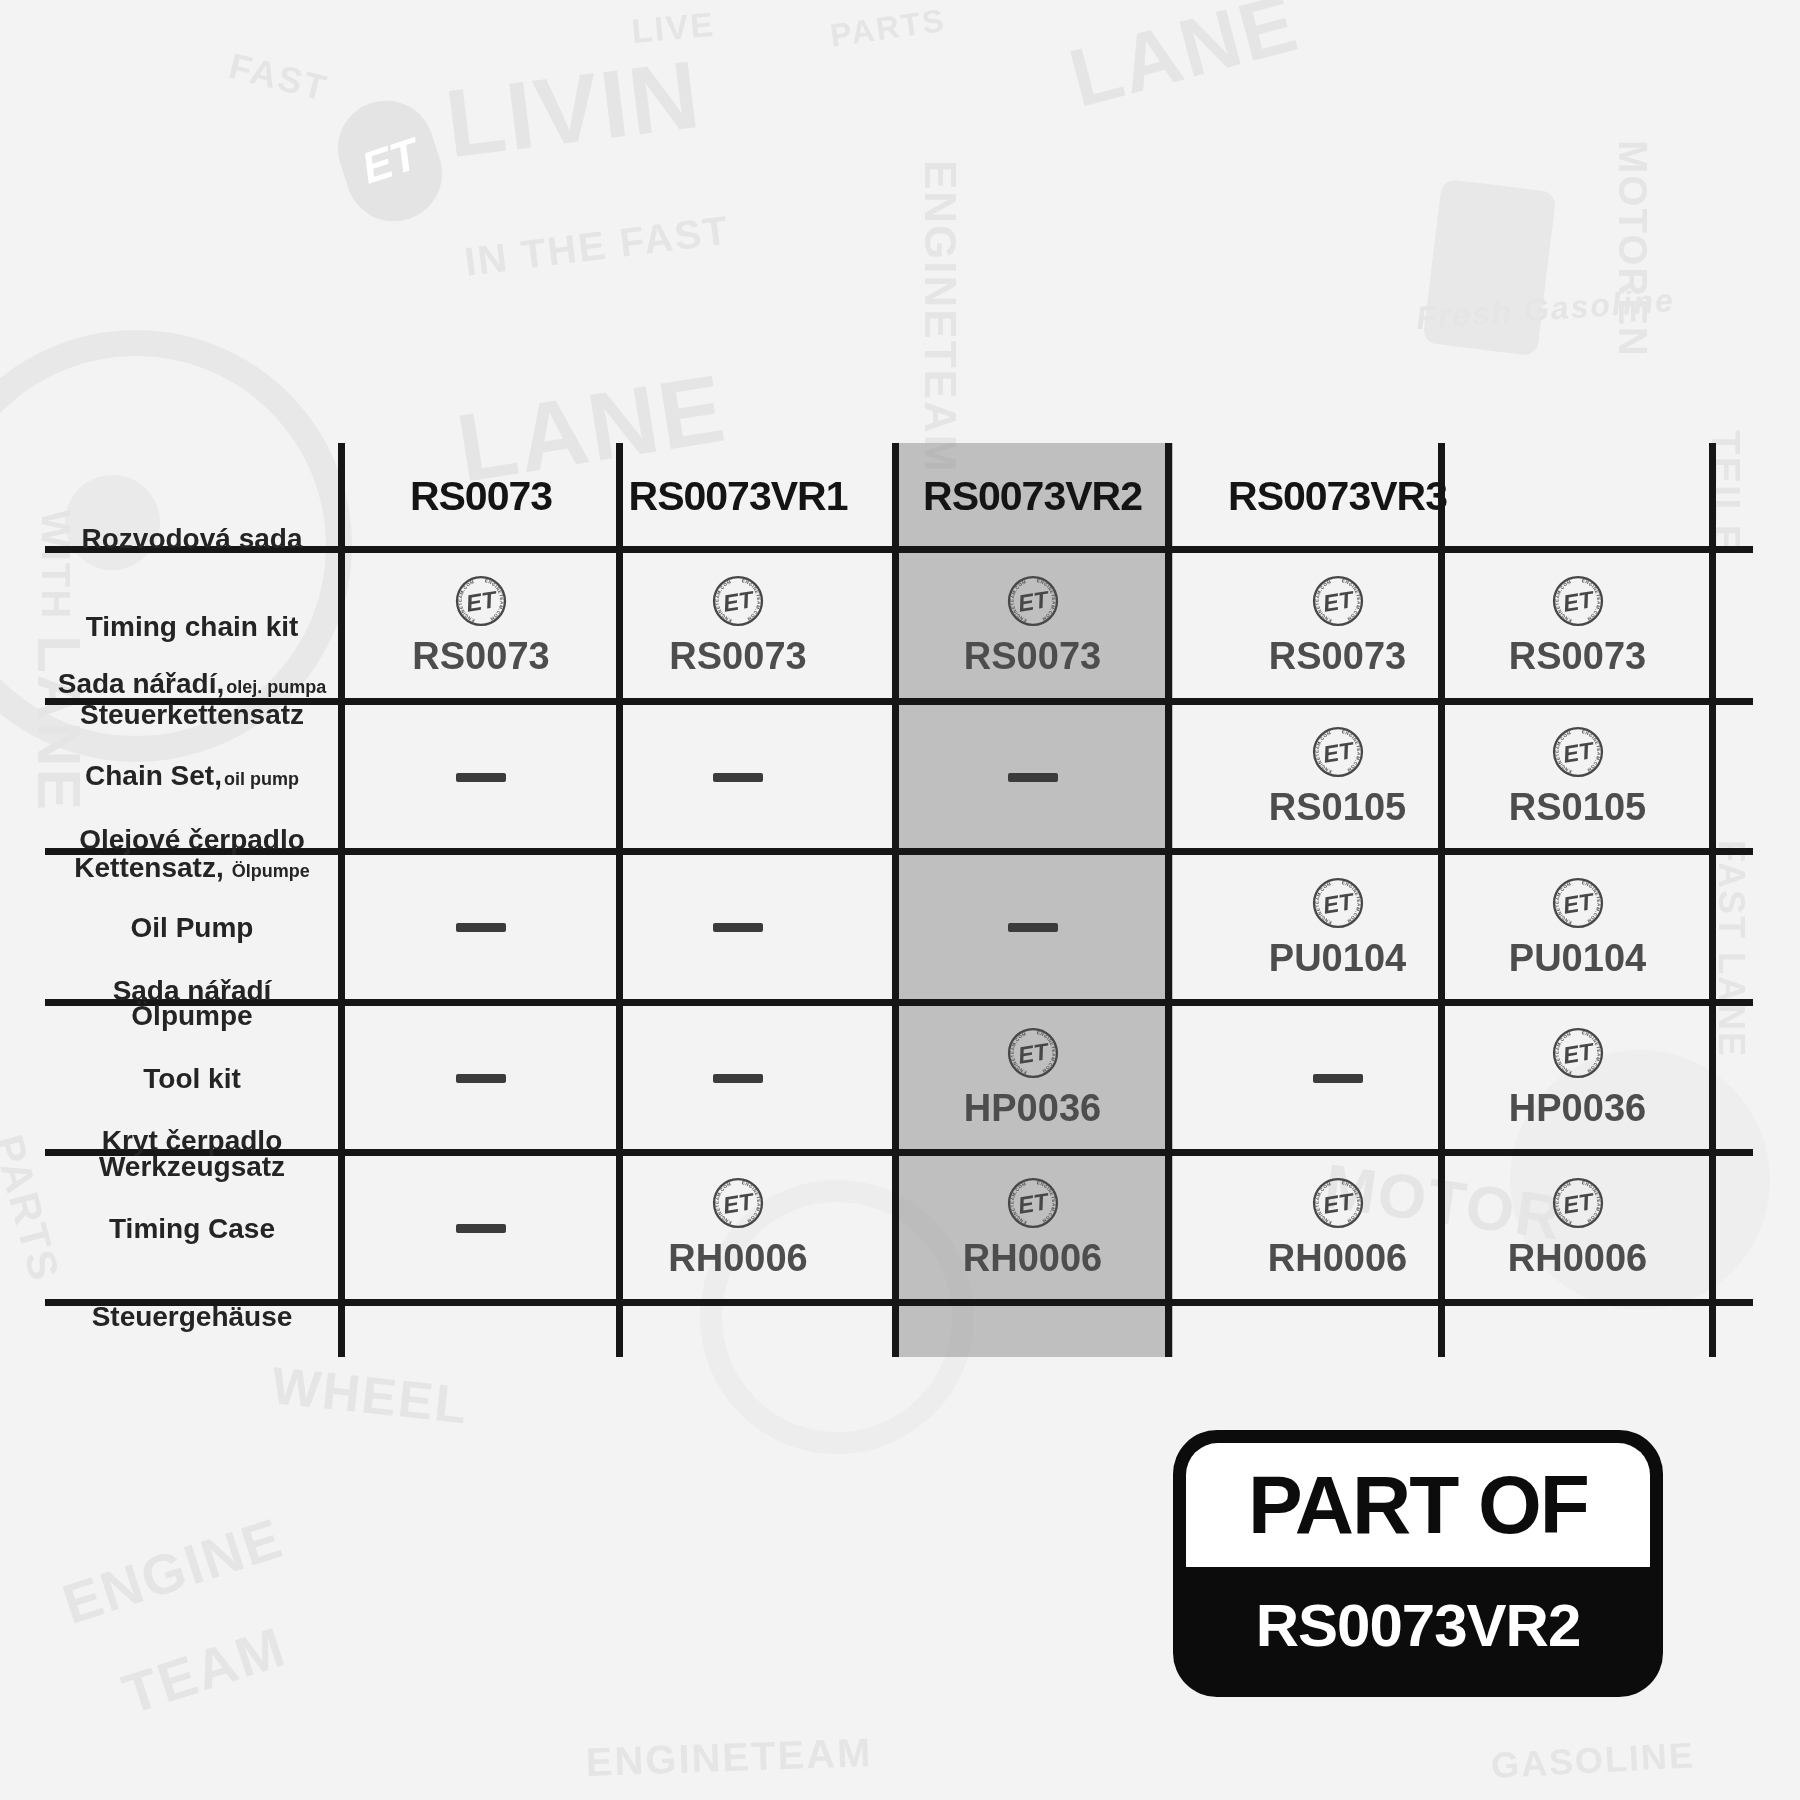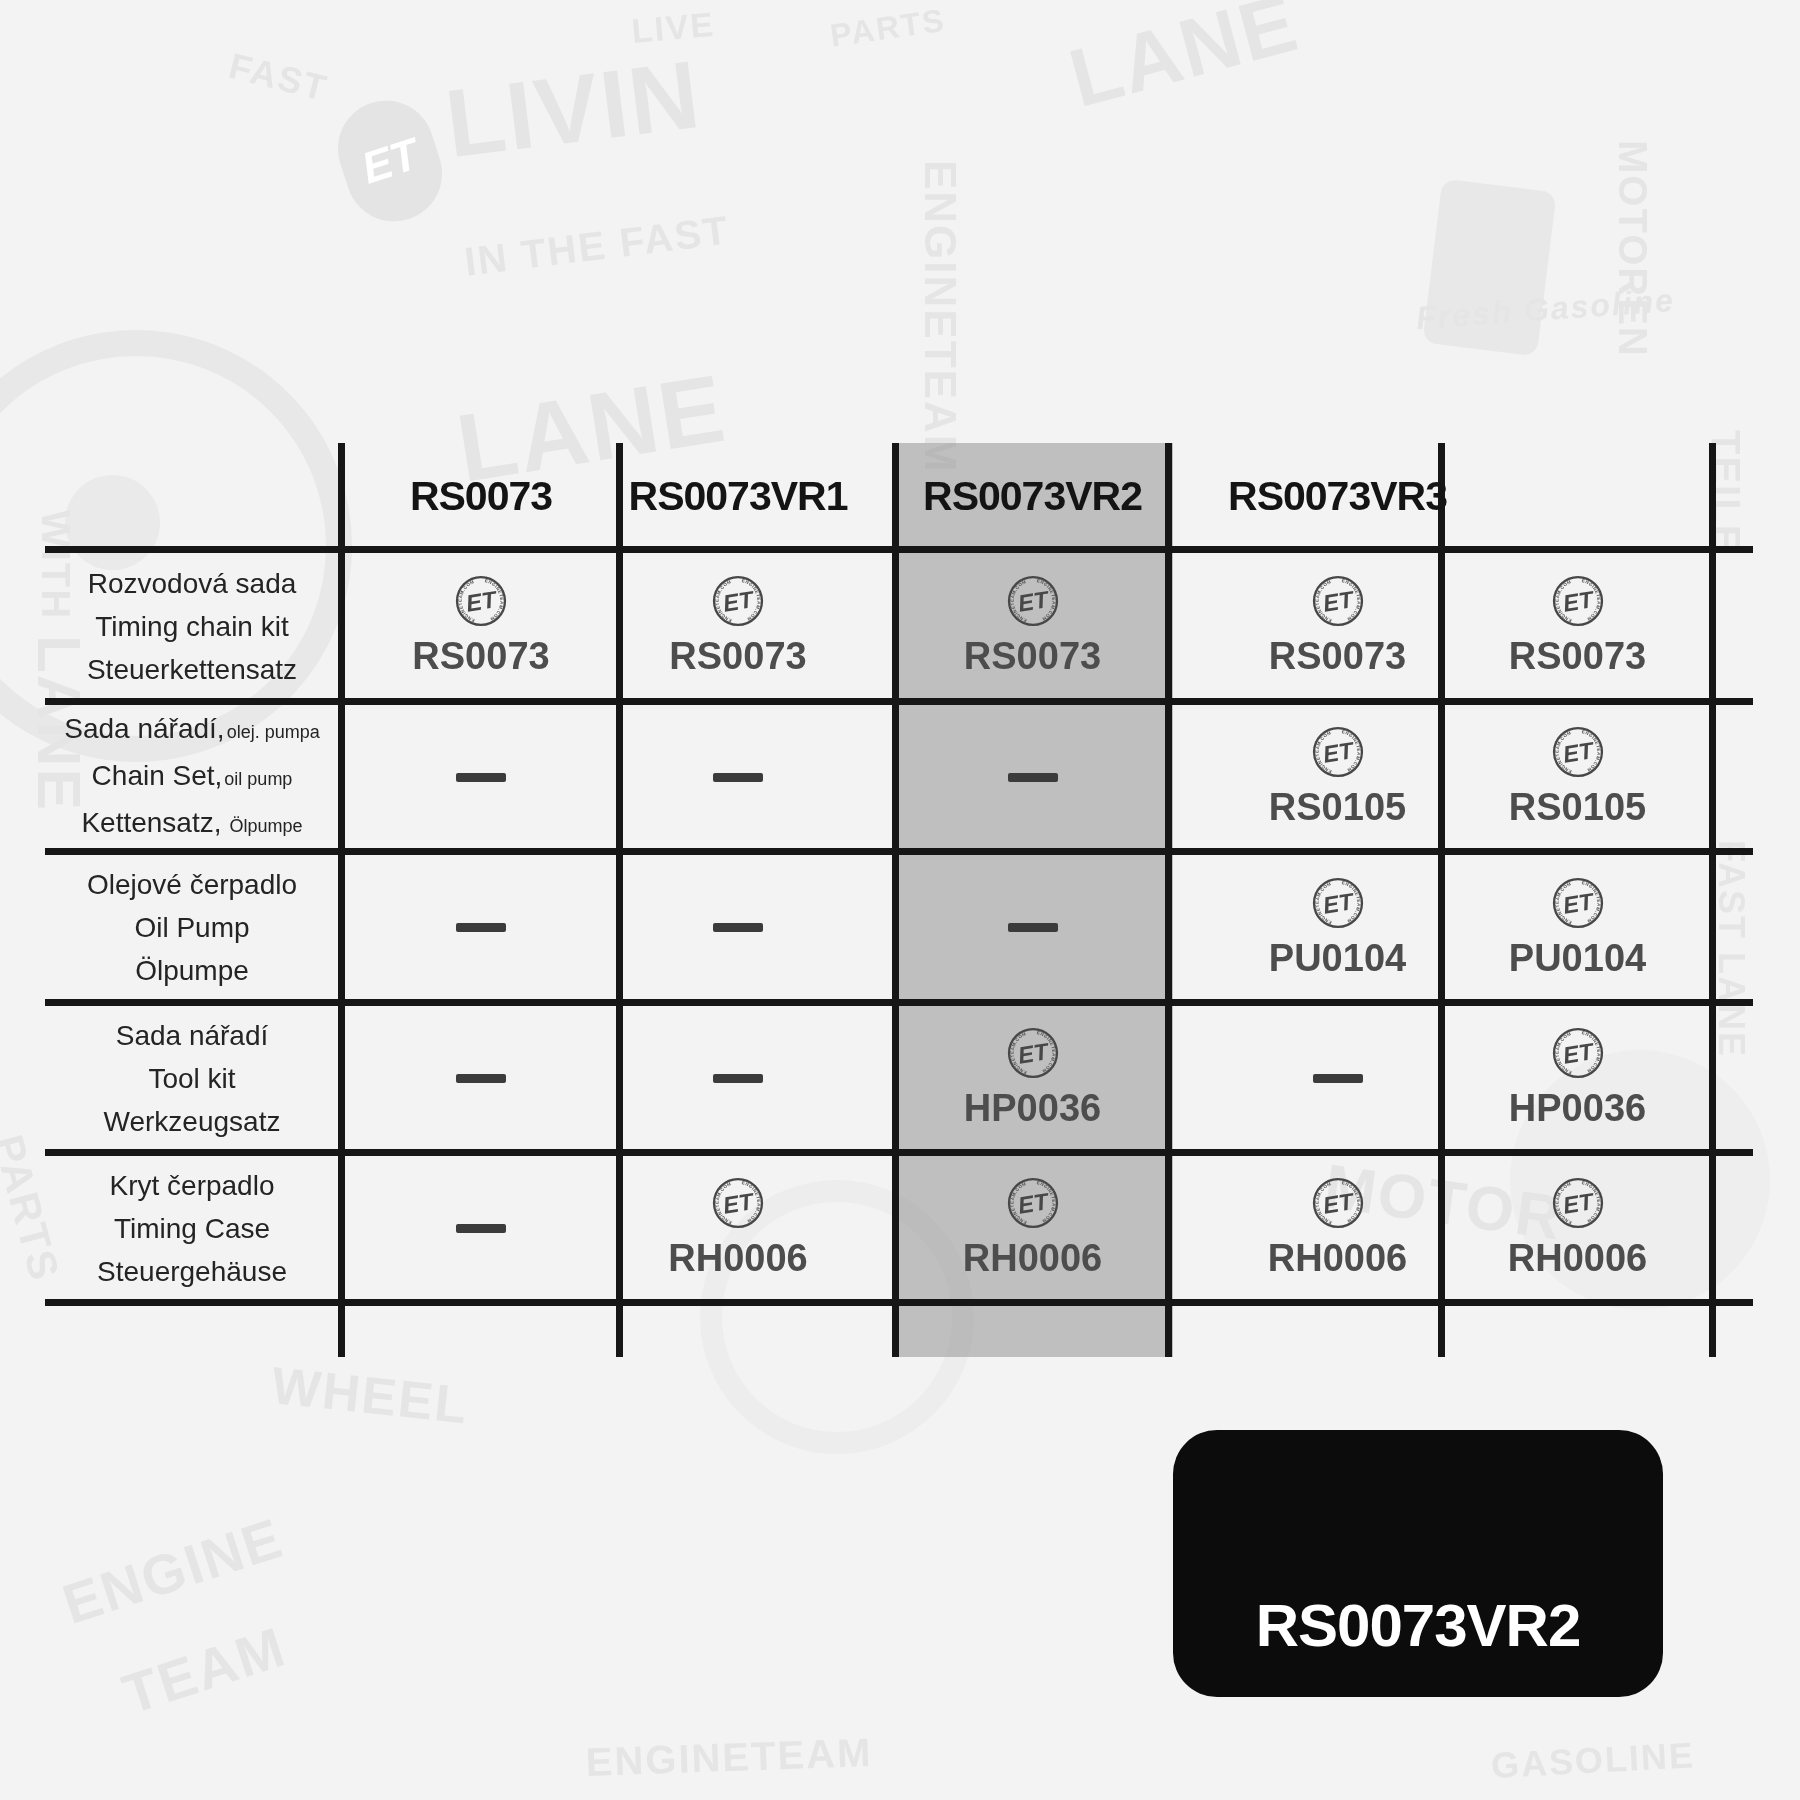--- a/index.html
+++ b/index.html
@@ -24,21 +24,21 @@
   .c1{left:346px;width:270px;} .c2{left:624px;width:228px;} .c3{left:900px;width:265px;}
   .c4{left:1173px;width:265px;margin-left:32px;} .c5{left:1446px;width:263px;}
   .r1{top:554px;height:144px;} .r2{top:706px;height:142px;} .r3{top:856px;height:143px;}
   .r4{top:1007px;height:142px;} .r5{top:1157px;height:142px;}
 
   .hdr{position:absolute;top:447px;height:99px;display:flex;align-items:center;justify-content:center;
        font-size:41px;font-weight:800;letter-spacing:-1px;color:#141414;z-index:3;}
 
   .rlabel{position:absolute;left:45px;width:294px;display:flex;flex-direction:column;
           justify-content:center;align-items:center;text-align:center;color:#242424;
-          font-weight:400;font-size:28px;line-height:43px;z-index:3;}
+          font-weight:700;font-size:28px;line-height:43px;z-index:3;gap:45px;}
   .rlabel .sub{font-size:18px;margin-left:2px;}
 
   .cell{position:absolute;display:flex;flex-direction:column;align-items:center;
         justify-content:center;z-index:3;}
   .cell .et{width:54px;height:54px;}
   .cell .pn{margin-top:7px;font-size:38px;font-weight:800;color:#4d4d4d;}
   .dash{width:50px;height:9px;background:#3b3b3b;border-radius:2px;}
 
   
   .badge{position:absolute;left:1173px;top:1430px;width:490px;height:267px;background:#0c0c0c;
@@ -271,18 +271,21 @@
     <div class="pn">RH0006</div>
   </div>
   <div class="cell c5 r5">
     <svg class="et" viewBox="0 0 60 60">
         <use href="#etstamp"></use>
       </svg>
     <div class="pn">RH0006</div>
   </div>
 
   <div class="badge">
+    <div class="top">
+      <span>PART OF</span>
+    </div>
     <div class="bot">
       <span>RS0073VR2</span>
     </div>
   </div>
 
 </div>
 
 </body></html>

